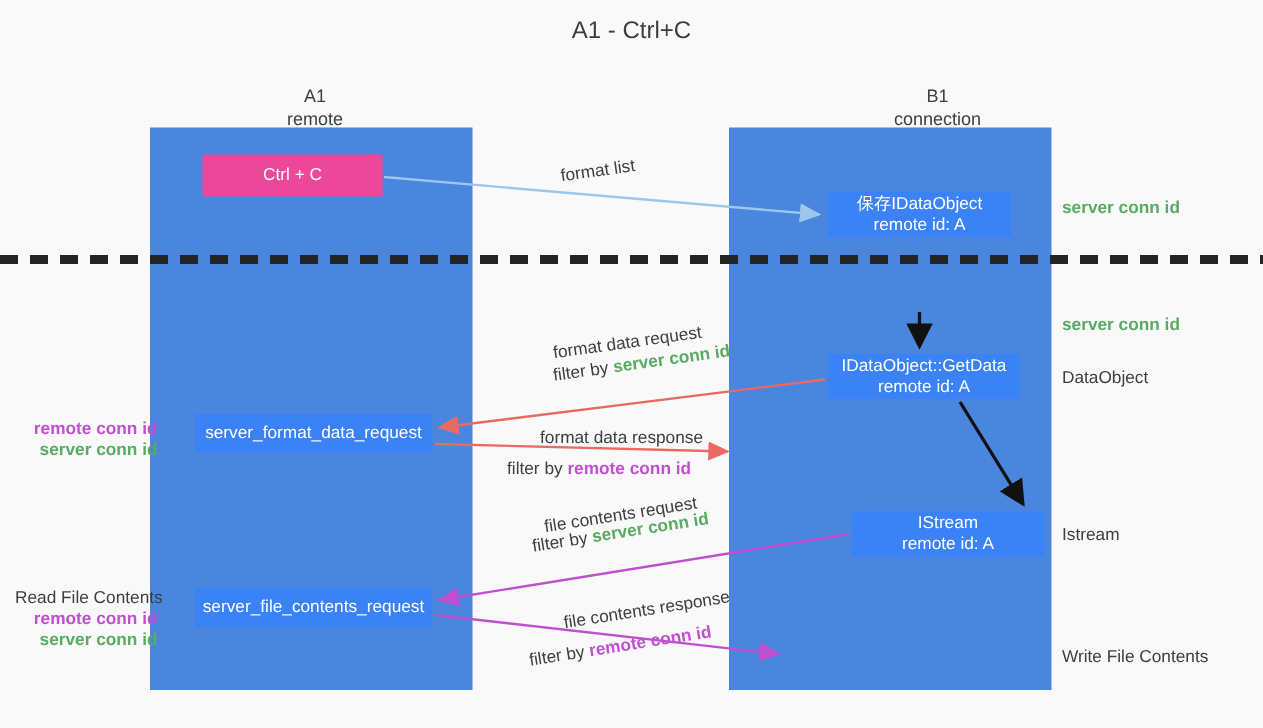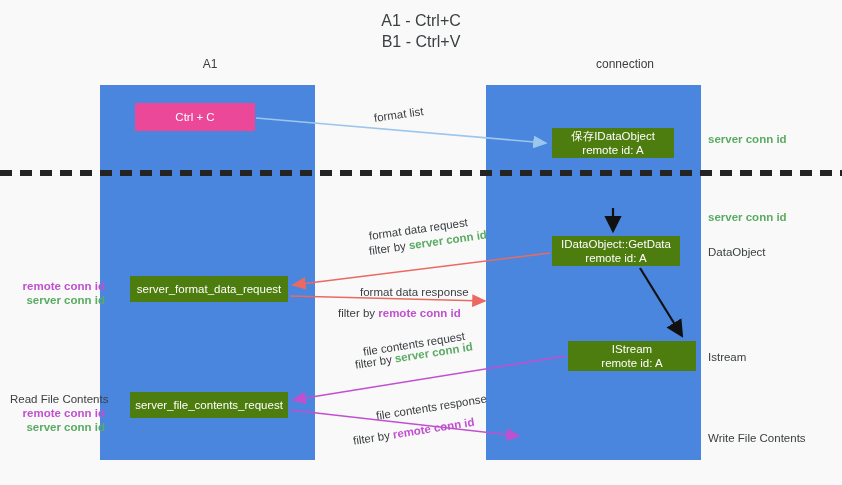--- a/index.html
+++ b/index.html
@@ -38,21 +38,21 @@
     background:repeating-linear-gradient(to right,#242424 0 12px,transparent 12px 20px);
   }
 
   
   .node{
     display:flex;flex-direction:column;align-items:center;justify-content:center;
     color:#ffffff;font-size:11.5px;line-height:14px;text-align:center;
     box-sizing:border-box;padding:2px 4px;
   }
   .green{background:#ec4899;}
-  .orange{background:#4d7c0f;}
+  .orange{background:#3b82f6;}
 
   #n-ctrlc{left:135px;top:103px;width:120px;height:28px;}
   #n-save{left:552px;top:128px;width:122px;height:30px;}
   #n-ctrlv{left:552px;top:180px;width:122px;height:26px;}
   #n-getdata{left:552px;top:236px;width:128px;height:30px;}
   #n-fmtreq{left:130px;top:276px;width:158px;height:26px;justify-content:center;}
   #n-fmtresp{left:490px;top:288px;width:156px;height:26px;}
   #n-istream{left:568px;top:341px;width:128px;height:30px;}
   #n-filereq{left:130px;top:392px;width:158px;height:26px;}
   #n-fileresp{left:524px;top:423px;width:160px;height:26px;}
@@ -88,27 +88,28 @@
   #el-fcresp1{left:375px;top:409px;}
   #el-fcresp2{left:352px;top:434px;}
 </style>
 </head>
 <body>
 
 <div class="canvas">
 
   <div class="abs" id="title">
     <div>A1 - Ctrl+C</div>
-    <div>B1 - Ctrl+V</div>
   </div>
 
   <div class="abs col-head" id="head-a1">
     <div>A1</div>
+    <div>remote</div>
   </div>
   <div class="abs col-head" id="head-b1">
+    <div>B1</div>
     <div>connection</div>
   </div>
 
   <div class="abs lane" id="lane-a1"></div>
   <div class="abs lane" id="lane-b1"></div>
 
   <svg class="abs" style="left:0;top:0;" width="842" height="485">
     <defs>
       <marker id="ah-blue" markerWidth="9" markerHeight="8" refX="8" refY="4" orient="auto">
         <path d="M0,0 L9,4 L0,8 z" fill="#9cc6ec"></path>

